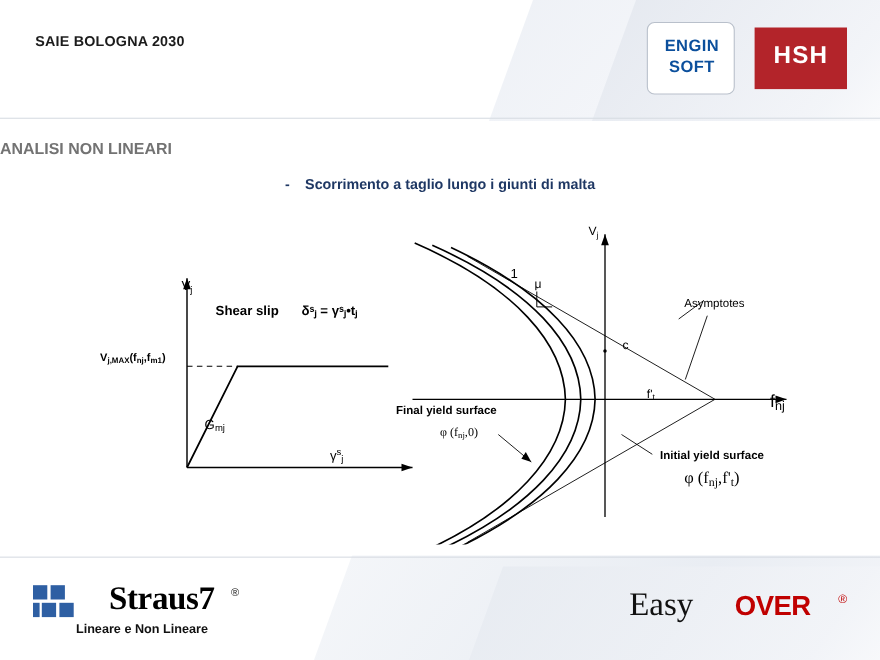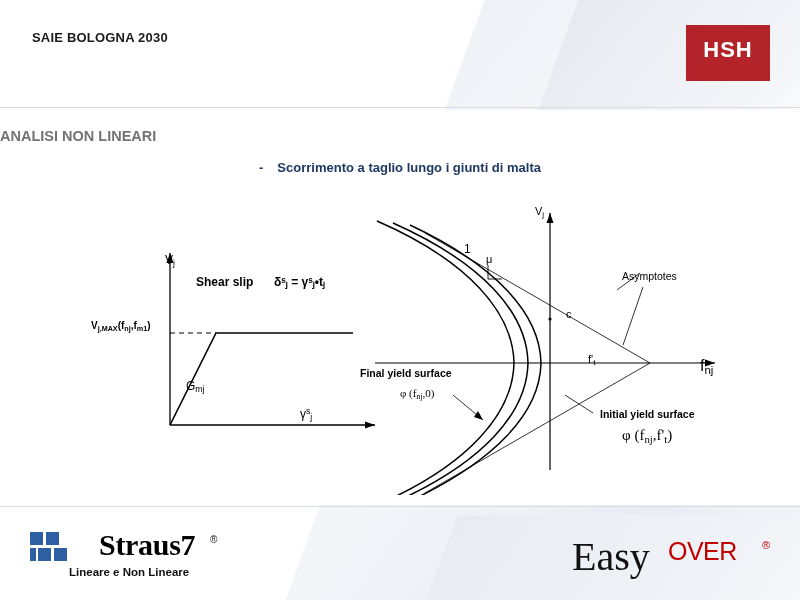--- a/index.html
+++ b/index.html
@@ -225,29 +225,29 @@
 
   .easyover-logo {
     position: absolute;
     left: 572px; top: 533px;
     width: 210px; height: 44px;
   }
   .easyover-logo .easy {
     position: absolute;
     left: 0; top: 0;
     font-family: "Liberation Serif", serif;
-    font-size: 40px;
+    font-size: 30px;
     color: #111111;
     font-style: normal;
   }
   .easyover-logo .over {
     position: absolute;
     left: 96px; top: 4px;
     font-family: "Liberation Sans", sans-serif;
-    font-weight: normal;
+    font-weight: bold;
     font-size: 25px;
     color: #c00000;
     letter-spacing: -0.5px;
   }
   .easyover-logo .reg2 {
     position: absolute;
     left: 190px; top: 6px;
     font-size: 11px;
     color: #c00000;
   }
@@ -259,20 +259,24 @@
 
   <div class="header-band">
     <div class="sheen1"></div>
     <div class="sheen2"></div>
   </div>
   <div class="header-rule"></div>
 
   <div class="saie-label">SAIE BOLOGNA 2030</div>
 
 
+  <div class="enginsoft-logo">
+    <div class="es-line l1">ENGIN</div>
+    <div class="es-line l2">SOFT</div>
+  </div>
 
   <div class="hsh-logo">
     <span>HSH</span>
   </div>
 
   <div class="subtitle">ANALISI NON LINEARI</div>
   <div class="bullet-row">
     <span class="dash">-</span><span>Scorrimento a taglio lungo i giunti di malta</span>
   </div>
 

